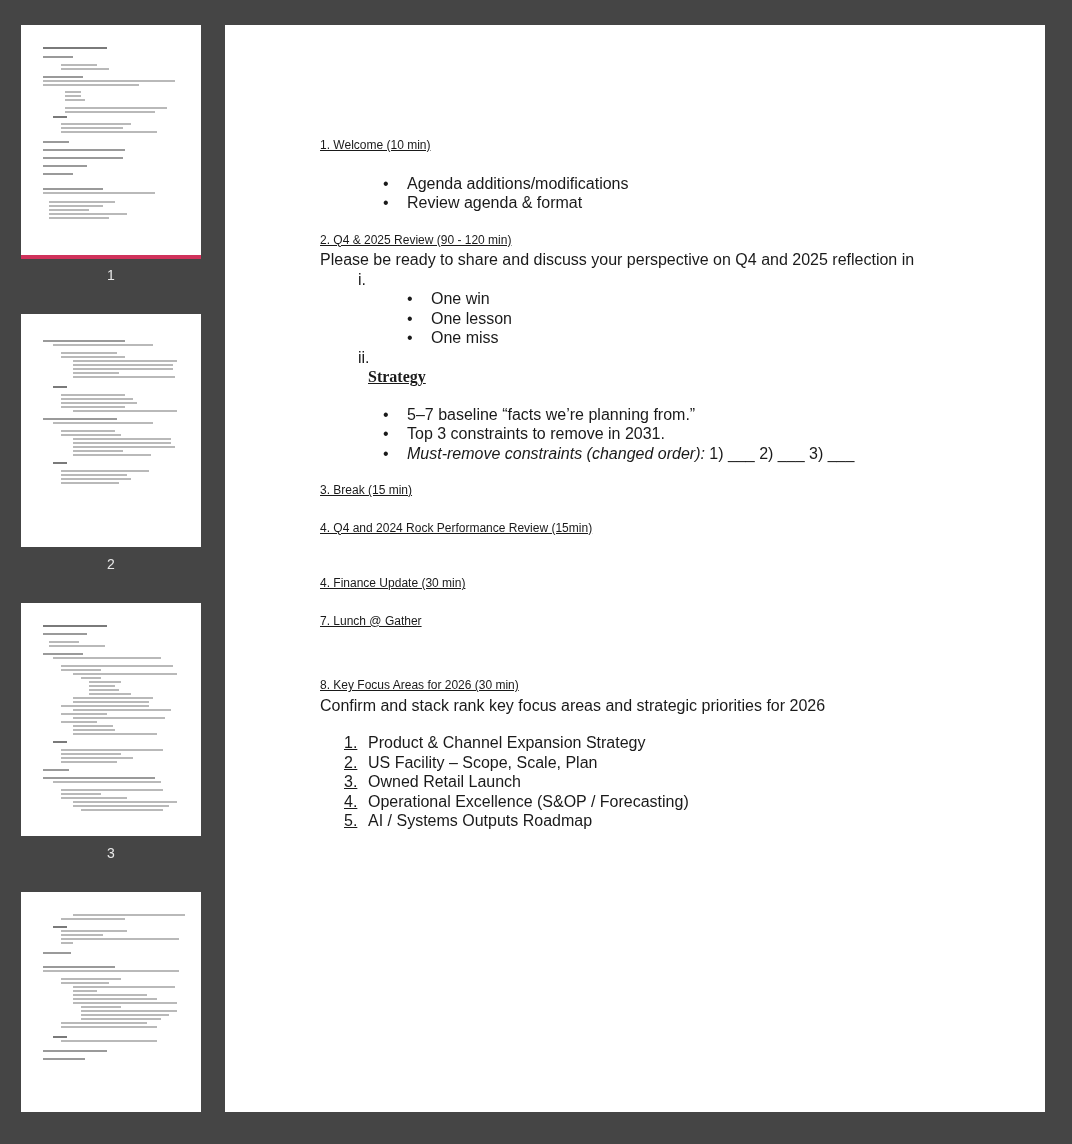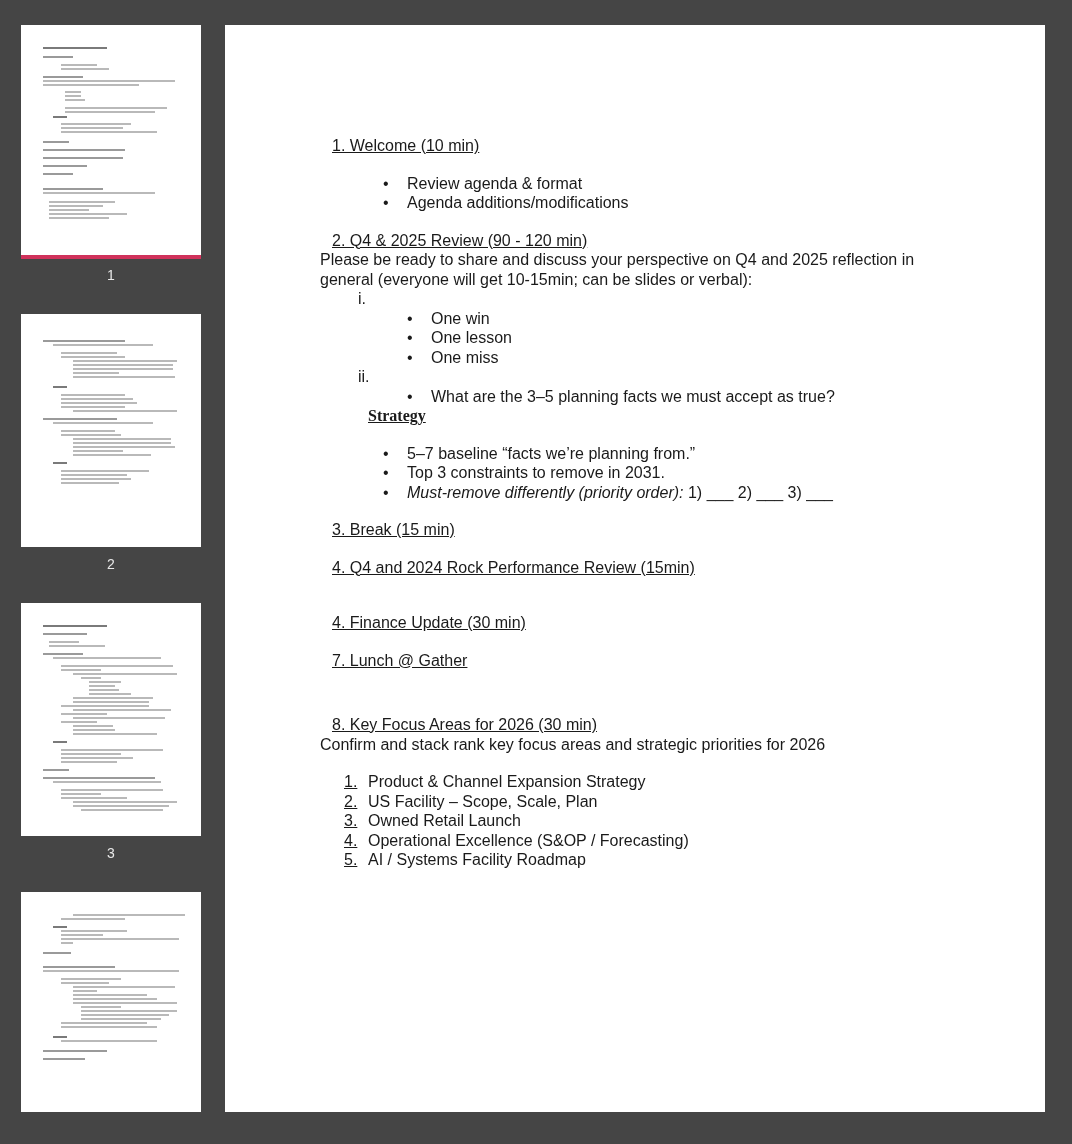--- a/index.html
+++ b/index.html
@@ -13,21 +13,21 @@
   .thumb-label { position: absolute; left: 21px; width: 180px; text-align: center; color: #e8e8e8; font-size: 14px; }
   .tl { position: absolute; height: 2px; background: #b9b9b9; }
   .tl.u { background: #9a9a9a; }
   .tl.b { background: #7a7a7a; height: 2px; }
 
   
   .page { position: absolute; left: 225px; top: 25px; width: 820px; height: 1087px; background: #fff; }
   .doc { position: absolute; left: 95px; top: 93px; width: 700px; color: #1a1a1a; font-size: 16px; line-height: 19.5px; }
   .u { text-decoration: underline; }
   .title { font-weight: bold; font-size: 16px; }
-  .section-head { font-size: 16px; margin-left: 12px; }
+  .section-head { font-size: 12px; }
   .sp { height: 18px; }
   ul.bul { list-style: none; }
   ul.bul li { position: relative; }
   ul.bul li::before { content: "\2022"; position: absolute; left: -24px; }
   .b1 { padding-left: 87px; }
   .b2 { padding-left: 111px; }
   .roman { padding-left: 38px; }
   .outputs { font-family: "Liberation Serif", serif; font-weight: bold; text-decoration: underline; padding-left: 48px; font-size: 16px; }
   .italic { font-style: italic; }
   ol.num { list-style: none; padding-left: 24px; }
@@ -178,46 +178,44 @@
 </div>
 
 <div class="page">
   <div class="doc">
 
     <div class="sp"></div>
 
     <div class="section-head u">1. Welcome (10 min)</div>
     <div class="sp"></div>
     <ul class="bul b1">
+      <li>Agenda additions/modifications</li>
       <li>Review agenda &amp; format</li>
-      <li>Agenda additions/modifications</li>
     </ul>
     <div class="sp"></div>
 
     <div class="section-head u">2. Q4 &amp; 2025 Review (90 - 120 min)</div>
     <div>
       <div>Please be ready to share and discuss your perspective on Q4 and 2025 reflection in</div>
-      <div>general (everyone will get 10-15min; can be slides or verbal):</div>
     </div>
     <div class="roman">i.</div>
     <ul class="bul b2">
       <li>One win</li>
       <li>One lesson</li>
       <li>One miss</li>
     </ul>
     <div class="roman">ii.</div>
     <ul class="bul b2">
-      <li>What are the 3–5 planning facts we must accept as true?</li>
     </ul>
     <div class="outputs">Strategy</div>
     <div class="sp"></div>
     <ul class="bul b1">
       <li>5–7 baseline “facts we’re planning from.”</li>
       <li>Top 3 constraints to remove in 2031.</li>
-      <li><span class="italic">Must-remove differently (priority order):</span><span> 1) ___ 2) ___ 3) ___</span></li>
+      <li><span class="italic">Must-remove constraints (changed order):</span><span> 1) ___ 2) ___ 3) ___</span></li>
     </ul>
     <div class="sp"></div>
 
     <div class="section-head u">3. Break (15 min)</div>
     <div class="sp"></div>
     <div class="section-head u">4. Q4 and 2024 Rock Performance Review (15min)</div>
     <div class="sp"></div>
     <div class="sp"></div>
     <div class="section-head u">4. Finance Update (30 min)</div>
     <div class="sp"></div>
@@ -241,17 +239,17 @@
       <li>
           <span class="n">3.</span>
           <span>Owned Retail Launch</span>
         </li>
       <li>
           <span class="n">4.</span>
           <span>Operational Excellence (S&amp;OP / Forecasting)</span>
         </li>
       <li>
           <span class="n">5.</span>
-          <span>AI / Systems Facility Roadmap</span>
+          <span>AI / Systems Outputs Roadmap</span>
         </li>
     </ol>
   </div>
 </div>
 
 </body></html>

